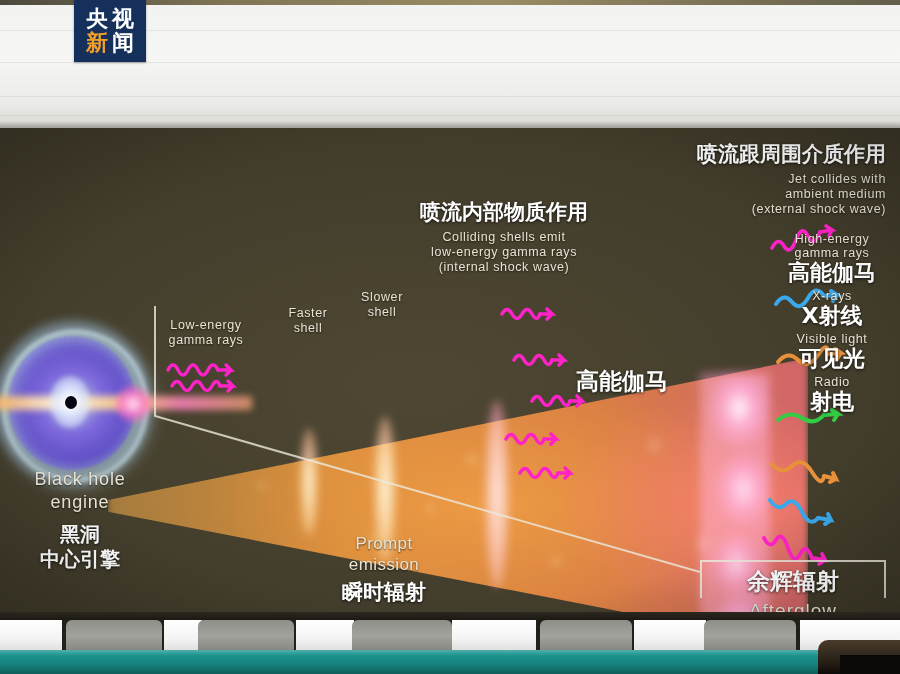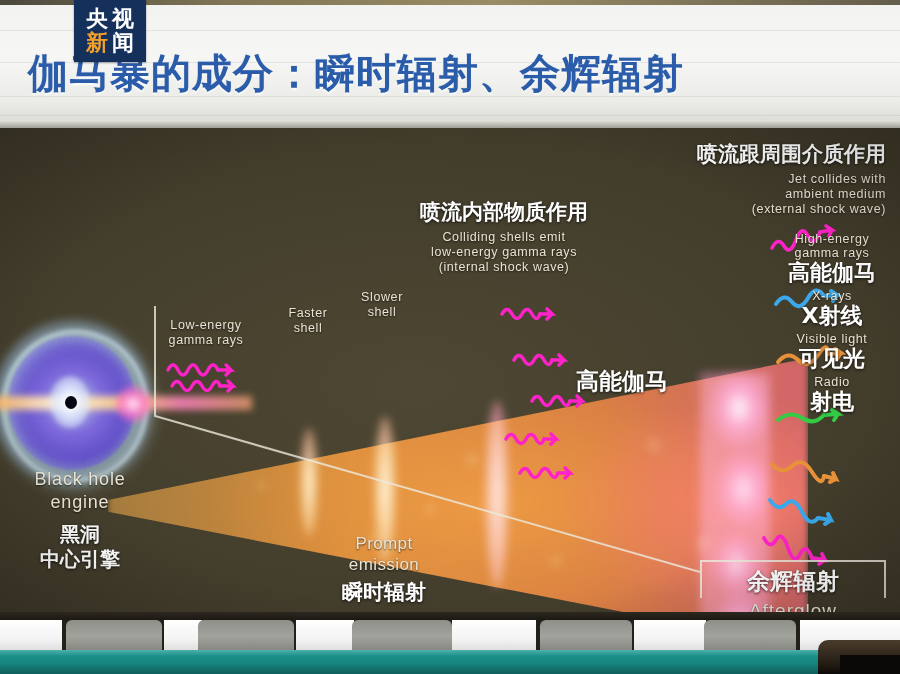--- a/index.html
+++ b/index.html
@@ -271,21 +271,20 @@
 
 <div id="screen">
 
   <div id="header">
     <div class="topstrip"></div>
     <div class="paper-line" style="top:30px"></div>
     <div class="paper-line" style="top:62px"></div>
     <div class="paper-line" style="top:96px"></div>
     <div class="paper-line" style="top:115px"></div>
 
-    <div id="slide-title" class="cn">伽马暴的成分：瞬时辐射、余辉辐射</div>
 
     <div id="cctv-logo">
       <div class="row r1">
         <span class="g">央</span>
         <span class="g">视</span>
       </div>
       <div class="row r2">
         <span class="g orange">新</span>
         <span class="g">闻</span>
       </div>

